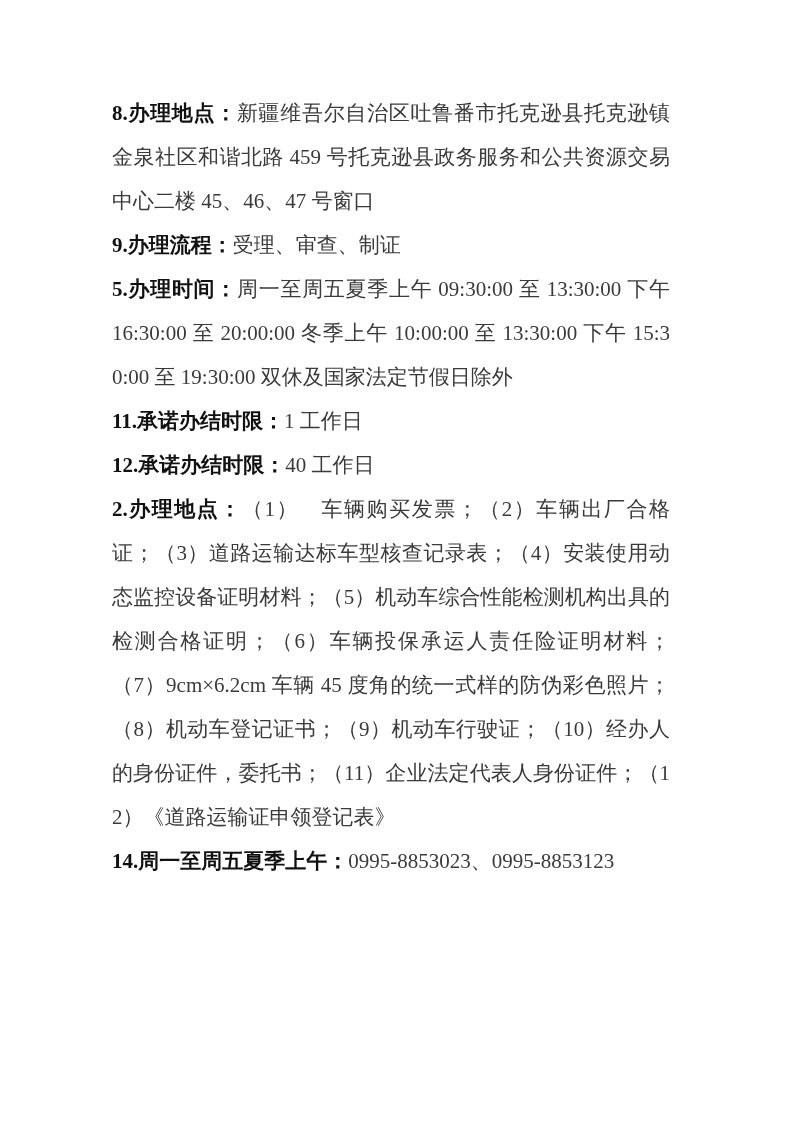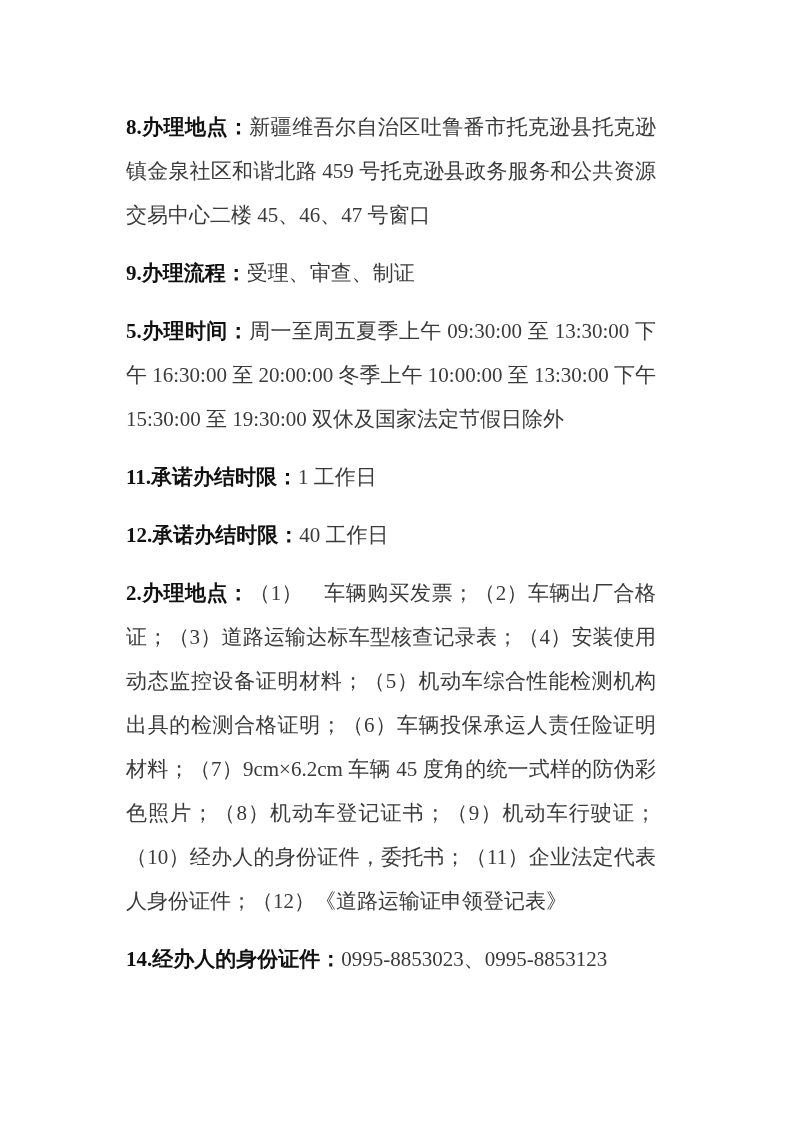--- a/index.html
+++ b/index.html
@@ -14,21 +14,21 @@
     background: #ffffff;
     overflow: hidden;
   }
   .content {
     position: absolute;
     left: 112px;
     top: 91px;
     width: 558px;
   }
   p.item {
-    margin: 14px;
+    margin: 0;
     padding: 0;
     font-family: "Liberation Serif", "DejaVu Serif", serif;
     font-size: 21px;
     line-height: 44px;
     text-align: justify;
     text-justify: inter-character;
     color: #3a3a3a;
     word-break: break-all;
   }
   .num {
@@ -56,16 +56,16 @@
     <p class="item"><span class="num">9.</span><span class="label">办理流程：</span><span class="text">受理、审查、制证</span></p>
 
     <p class="item"><span class="num">5.</span><span class="label">办理时间：</span><span class="text">周一至周五夏季上午 09:30:00 至 13:30:00 下午 16:30:00 至 20:00:00 冬季上午 10:00:00 至 13:30:00 下午 15:30:00 至 19:30:00 双休及国家法定节假日除外</span></p>
 
     <p class="item"><span class="num">11.</span><span class="label">承诺办结时限：</span><span class="text">1 工作日</span></p>
 
     <p class="item"><span class="num">12.</span><span class="label">承诺办结时限：</span><span class="text">40 工作日</span></p>
 
     <p class="item"><span class="num">2.</span><span class="label">办理地点：</span><span class="text">（1）　车辆购买发票；（2）车辆出厂合格证；（3）道路运输达标车型核查记录表；（4）安装使用动态监控设备证明材料；（5）机动车综合性能检测机构出具的检测合格证明；（6）车辆投保承运人责任险证明材料；（7）9cm×6.2cm 车辆 45 度角的统一式样的防伪彩色照片；（8）机动车登记证书；（9）机动车行驶证；（10）经办人的身份证件，委托书；（11）企业法定代表人身份证件；（12）《道路运输证申领登记表》</span></p>
 
-    <p class="item"><span class="num">14.</span><span class="label">经办人的身份证件：</span><span class="text">0995-8853023、0995-8853123</span></p>
+    <p class="item"><span class="num">14.</span><span class="label">周一至周五夏季上午：</span><span class="text">0995-8853023、0995-8853123</span></p>
 
   </div>
 </div>
 
 </body></html>

